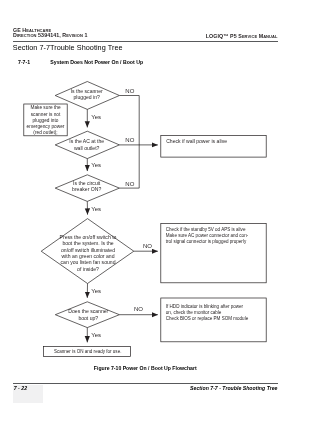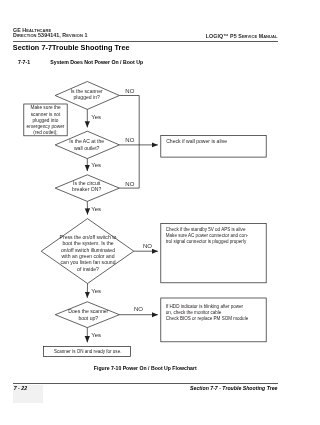--- a/index.html
+++ b/index.html
@@ -3,21 +3,21 @@
 <meta charset="utf-8">
 <style>
   html,body{margin:0;padding:0;}
   body{width:300px;height:425px;background:#ffffff;font-family:"Liberation Sans",sans-serif;color:#000;overflow:hidden;}
   .page{position:relative;width:300px;height:425px;}
   .hdr-left{position:absolute;left:13px;top:27.5px;font-size:5.3px;font-weight:bold;font-variant:small-caps;letter-spacing:.07px;line-height:5.8px;color:#231f20;}
   .hdr-right{position:absolute;right:22.5px;top:33.3px;font-size:5.3px;font-weight:bold;font-variant:small-caps;letter-spacing:.07px;text-align:right;color:#231f20;}
   .rule{position:absolute;left:12.5px;right:22px;background:#58595b;}
   .rule-top{top:40.6px;height:0.8px;}
   .rule-bot{top:383px;height:0.8px;}
-  h1.sec{position:absolute;left:12.8px;top:43px;margin:0;font-size:7.25px;font-weight:bold;letter-spacing:0.05px;}
+  h1.sec{position:absolute;left:12.8px;top:43px;margin:0;font-size:7.25px;font-weight:normal;letter-spacing:0.05px;}
   .sub-no{position:absolute;left:18px;top:58.8px;font-size:5.2px;font-weight:bold;}
   .sub-t{position:absolute;left:50.3px;top:58.8px;font-size:5.2px;font-weight:bold;}
   .caption{position:absolute;left:12.5px;right:22px;top:364.7px;text-align:center;font-size:5.15px;font-weight:bold;}
   .ftr-l{position:absolute;left:13.8px;top:384.9px;font-size:5.2px;font-weight:bold;font-style:italic;}
   .ftr-r{position:absolute;right:22.5px;top:384.9px;font-size:5.2px;font-weight:bold;font-style:italic;}
   .graybox{position:absolute;left:13px;top:384.6px;width:29.5px;height:18.6px;background:#f1f1f2;}
   svg.flow{position:absolute;left:0;top:0;width:300px;height:425px;}
   .ft{position:absolute;font-size:5.1px;line-height:6.3px;color:#231f20;}
   .ftc{text-align:center;}
   .lbl{position:absolute;font-size:6px;line-height:6.5px;color:#231f20;}

